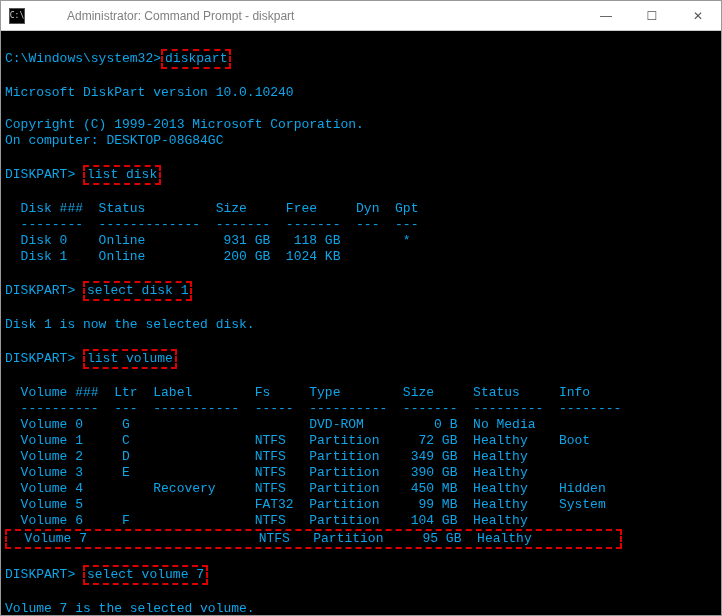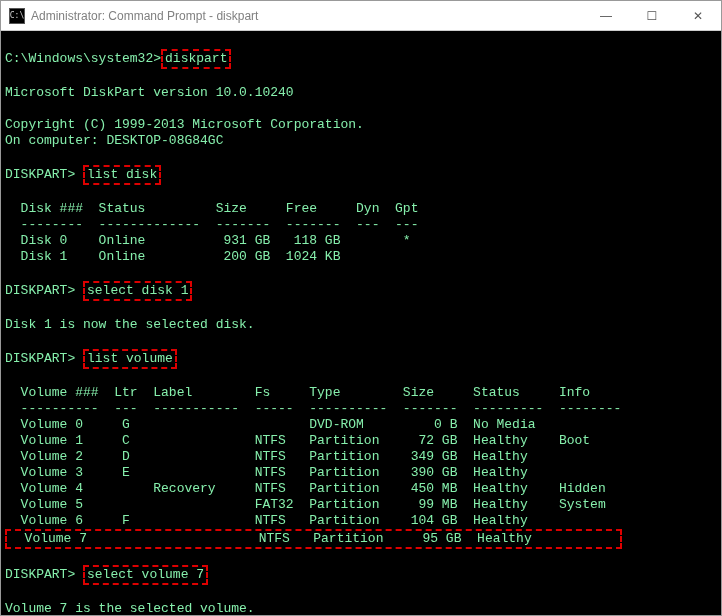--- a/index.html
+++ b/index.html
@@ -33,34 +33,34 @@
     background: #000;
     border: 1px solid #555;
     margin-right: 6px;
     display: inline-flex;
     align-items: center;
     justify-content: center;
     font-size: 8px;
     color: #ccc;
     font-family: Consolas, monospace;
   }
-  .titlebar .title { flex: 1; }
+  .titlebar .title { flex: 1; margin-left: 36px; }
   .titlebar .win-btns { display: flex; }
   .titlebar .win-btn {
     width: 46px; height: 30px;
     display: flex;
     align-items: center;
     justify-content: center;
     color: #555;
     font-family: 'Segoe UI', sans-serif;
   }
   .terminal {
     flex: 1;
     background: #000;
-    color: #86efac;
+    color: #0ea5e9;
     font-size: 13px;
     line-height: 16px;
     padding: 2px 4px;
     white-space: pre;
     overflow: hidden;
     position: relative;
   }
   .hl {
     border: 2px dashed #d00;
     padding: 0 2px;

